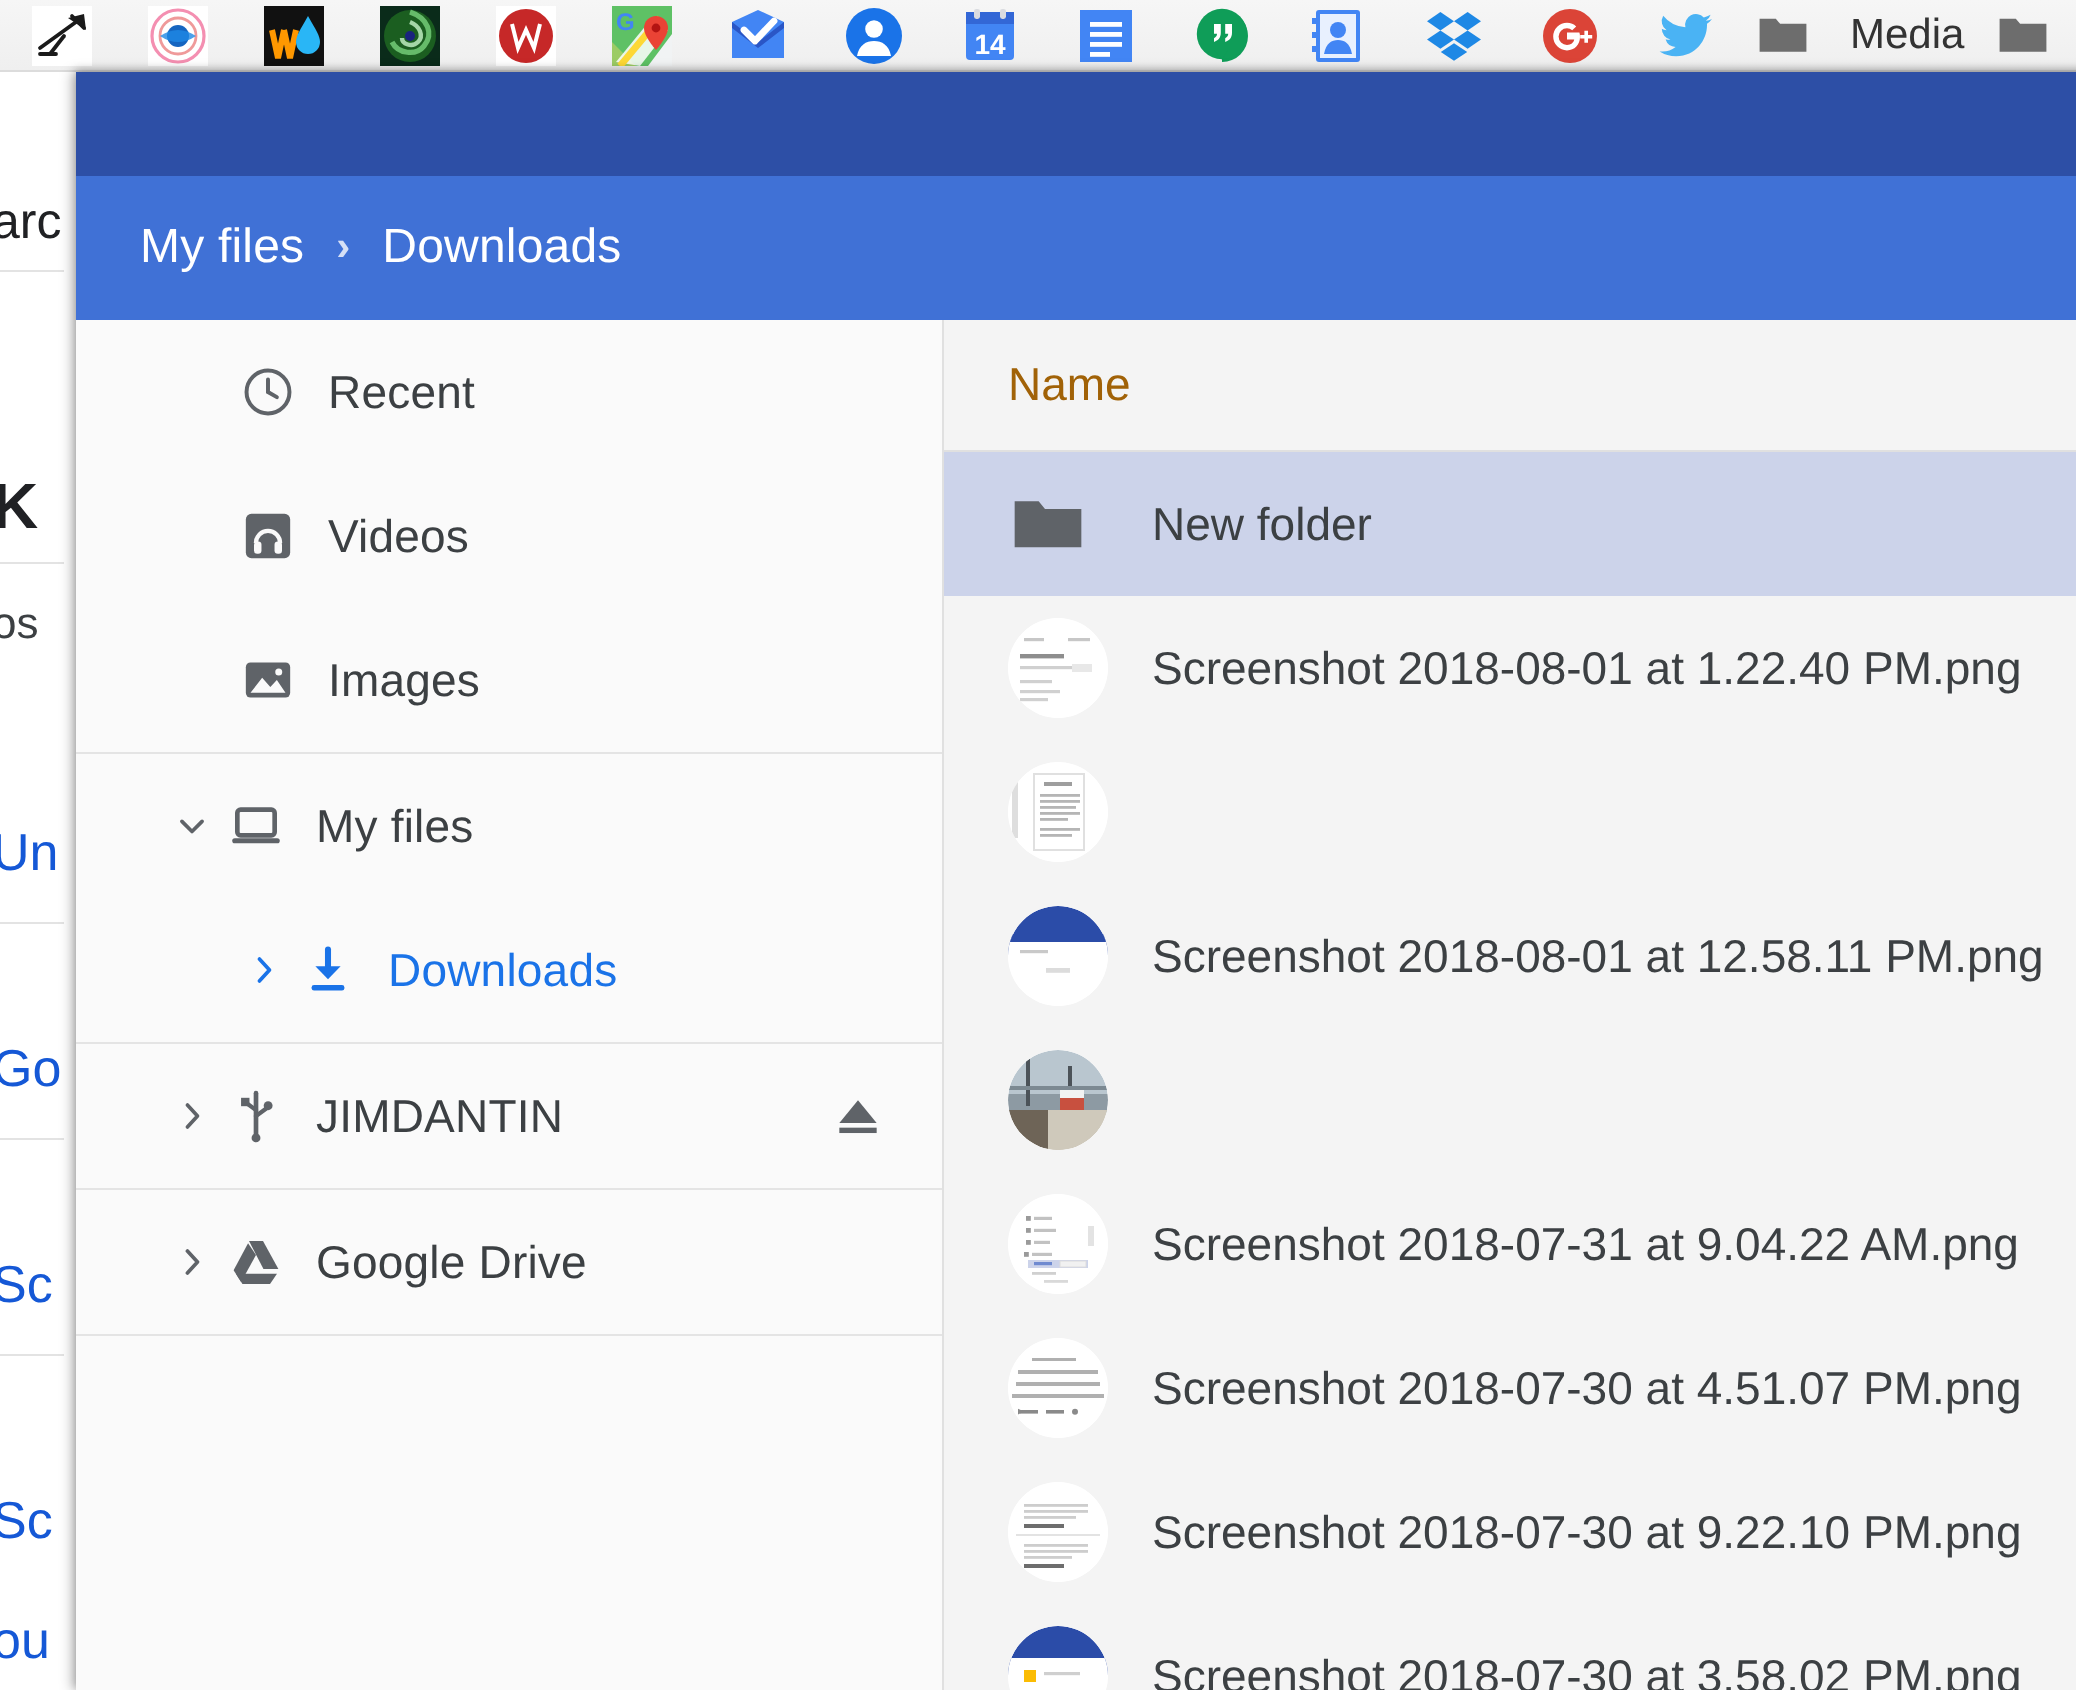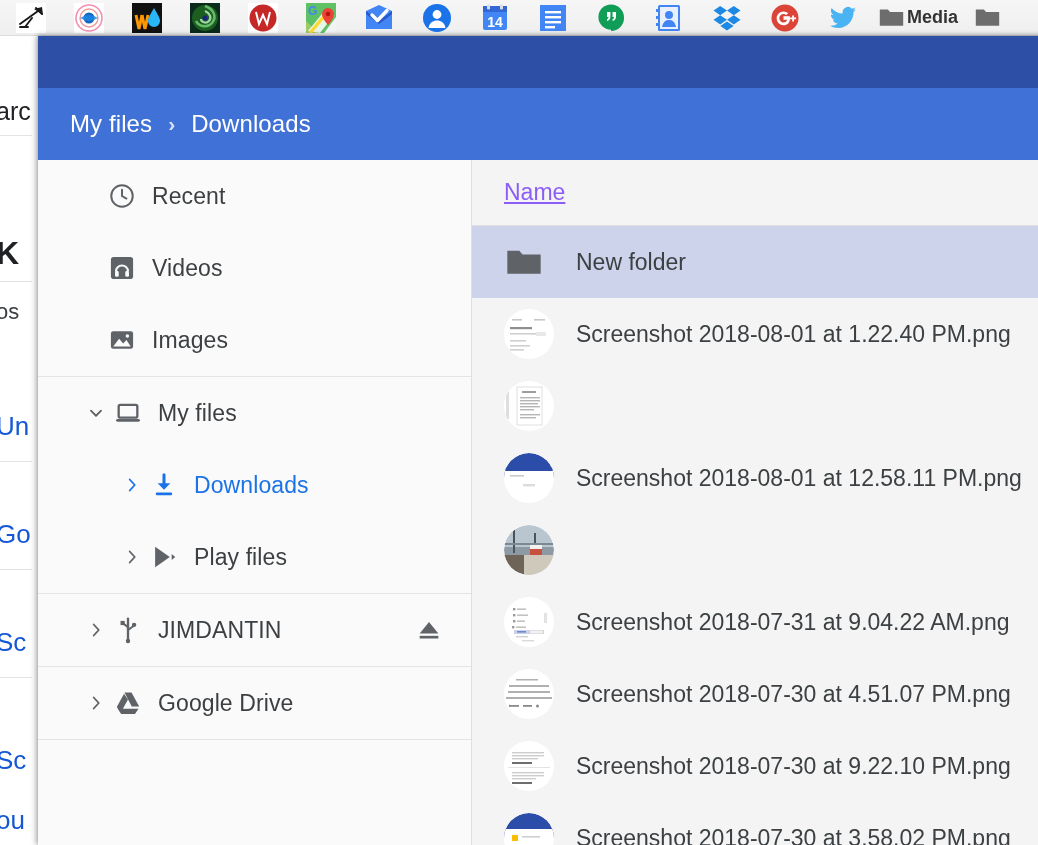--- a/index.html
+++ b/index.html
@@ -28,21 +28,21 @@
   .shelf {
     position: absolute; left: 0; top: 0; width: 1038px; height: 36px;
     background: linear-gradient(#f6f6f6, #efefef);
     border-bottom: 1px solid #dcdcdc;
     display: flex; align-items: center; gap: 0px;
     padding-left: 2px;
     z-index: 5;
   }
   .bmk { width: 58px; height: 36px; display: flex; align-items: center; justify-content: center; flex: 0 0 auto; }
   .bmk-ic { width: 30px; height: 30px; display:block; }
-  .bmk-label { font-size: 18px; color: #333; margin-left: 2px; margin-right: 10px; white-space: nowrap; font-weight: bold; }
+  .bmk-label { font-size: 21px; color: #333; margin-left: 20px; margin-right: 10px; white-space: nowrap; }
   .bmk-folder { display:flex; align-items:center; height:36px; flex:0 0 auto; padding-left:6px;}
 
   
   .files-win {
     position: absolute; left: 38px; top: 36px; width: 1016px; height: 809px;
     background: #ffffff;
     box-shadow: -2px 0 6px rgba(0,0,0,0.28), 0 -1px 4px rgba(0,0,0,0.2);
     overflow: hidden;
     z-index: 10;
   }
@@ -63,39 +63,39 @@
 
   
   .sidebar {
     width: 434px; min-width: 434px; height: 100%;
     background: #fafafa; border-right: 1px solid #e0e0e0;
     overflow: hidden;
   }
   .side-group { border-bottom: 1px solid #e4e4e4; }
   .side-item {
     height: 72px; display: flex; align-items: center;
-    padding-left: 34px; cursor: pointer;
+    padding-left: 46px; cursor: pointer;
   }
   .side-item .tw { width: 36px; min-width:36px; display:flex; align-items:center; justify-content:center; }
   .side-item .iw { width: 44px; min-width:44px; display:flex; align-items:center; justify-content:flex-start; }
   .side-label { font-size: 23px; color: #3c4043; white-space: nowrap; letter-spacing: .1px; }
   .side-item.sel .side-label { color: #1a73e8; }
   .side-item.indent { padding-left: 76px; }
   .side-item.top-level-arrow { padding-left: 40px; }
   .eject { margin-left: auto; margin-right: 28px; display:flex; align-items:center; }
 
   svg.ico { display: block; }
 
   
   .filelist { flex: 1; background: #f4f4f4; position: relative; overflow: hidden; }
   .fl-head {
     height: 66px; background: #f4f4f4; border-bottom: 1px solid #e0e0e0;
     display: flex; align-items: center; padding-left: 32px;
   }
-  .fl-head-name { font-size: 23px; color: #8b5cf6; text-decoration: underline; }
+  .fl-head-name { font-size: 23px; color: #a16207; }
   .fl-row {
     height: 72px; display: flex; align-items: center;
     padding-left: 32px; padding-right: 28px; position: relative;
   }
   .fl-row.selected { background: #ccd3ea; }
   .fl-thumb {
     width: 50px; height: 50px; min-width: 50px; border-radius: 50%;
     overflow: hidden; background: #fff; margin-right: 22px;
     display:flex; align-items:center; justify-content:center;
   }
@@ -370,34 +370,20 @@
             <span class="iw">
               <svg class="ico" width="28" height="28" viewBox="0 0 24 24">
                 <path d="M12 3.2 V13" stroke="#1a73e8" stroke-width="2.6" stroke-linecap="round"></path>
                 <path d="M6.6 10.4 L12 16 L17.4 10.4 Z" fill="#1a73e8"></path>
                 <rect x="5" y="18.4" width="14" height="2.4" rx="1" fill="#1a73e8"></rect>
               </svg>
             </span>
             <span class="side-label">Downloads</span>
           </div>
 
-          <div class="side-item indent">
-            <span class="tw">
-              <svg class="ico" width="22" height="22" viewBox="0 0 24 24">
-                <path d="M9.5 6 L15 12 L9.5 18" fill="none" stroke="#5f6368" stroke-width="2" stroke-linecap="round" stroke-linejoin="round"></path>
-              </svg>
-            </span>
-            <span class="iw">
-              <svg class="ico" width="28" height="28" viewBox="0 0 24 24">
-                <path d="M4.4 3.2 L17 12 L4.4 20.8 Z" fill="#5f6368"></path>
-                <path d="M18.6 9.4 L21.6 12 L18.6 14.6 Z" fill="#5f6368"></path>
-              </svg>
-            </span>
-            <span class="side-label">Play files</span>
-          </div>
         </div>
 
         <div class="side-group">
           <div class="side-item top-level-arrow">
             <span class="tw">
               <svg class="ico" width="22" height="22" viewBox="0 0 24 24">
                 <path d="M9.5 6 L15 12 L9.5 18" fill="none" stroke="#5f6368" stroke-width="2" stroke-linecap="round" stroke-linejoin="round"></path>
               </svg>
             </span>
             <span class="iw">

